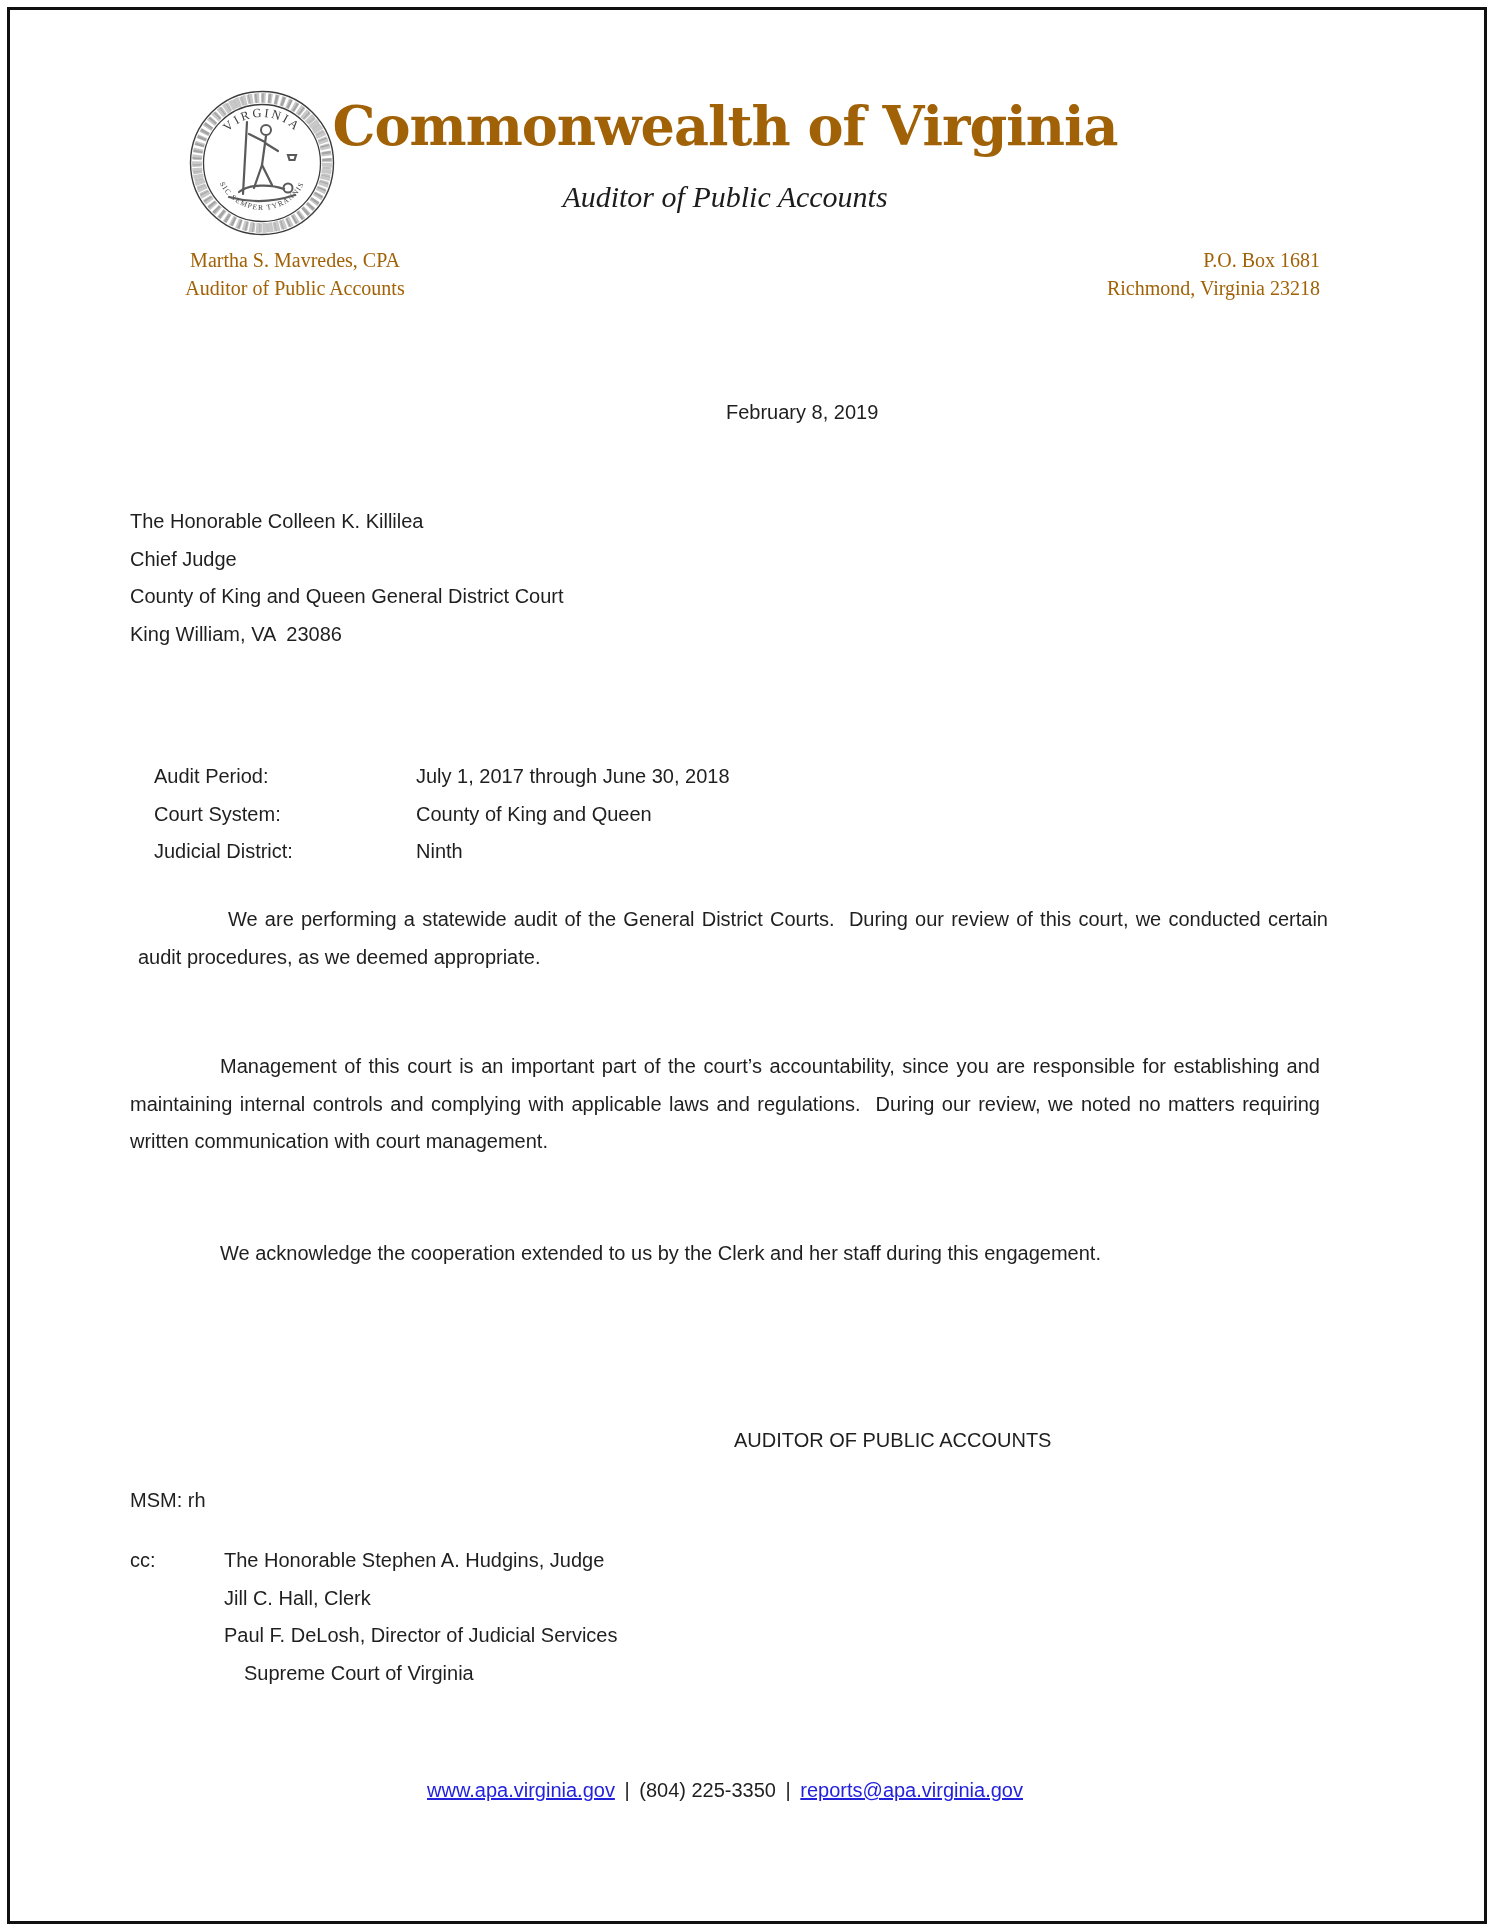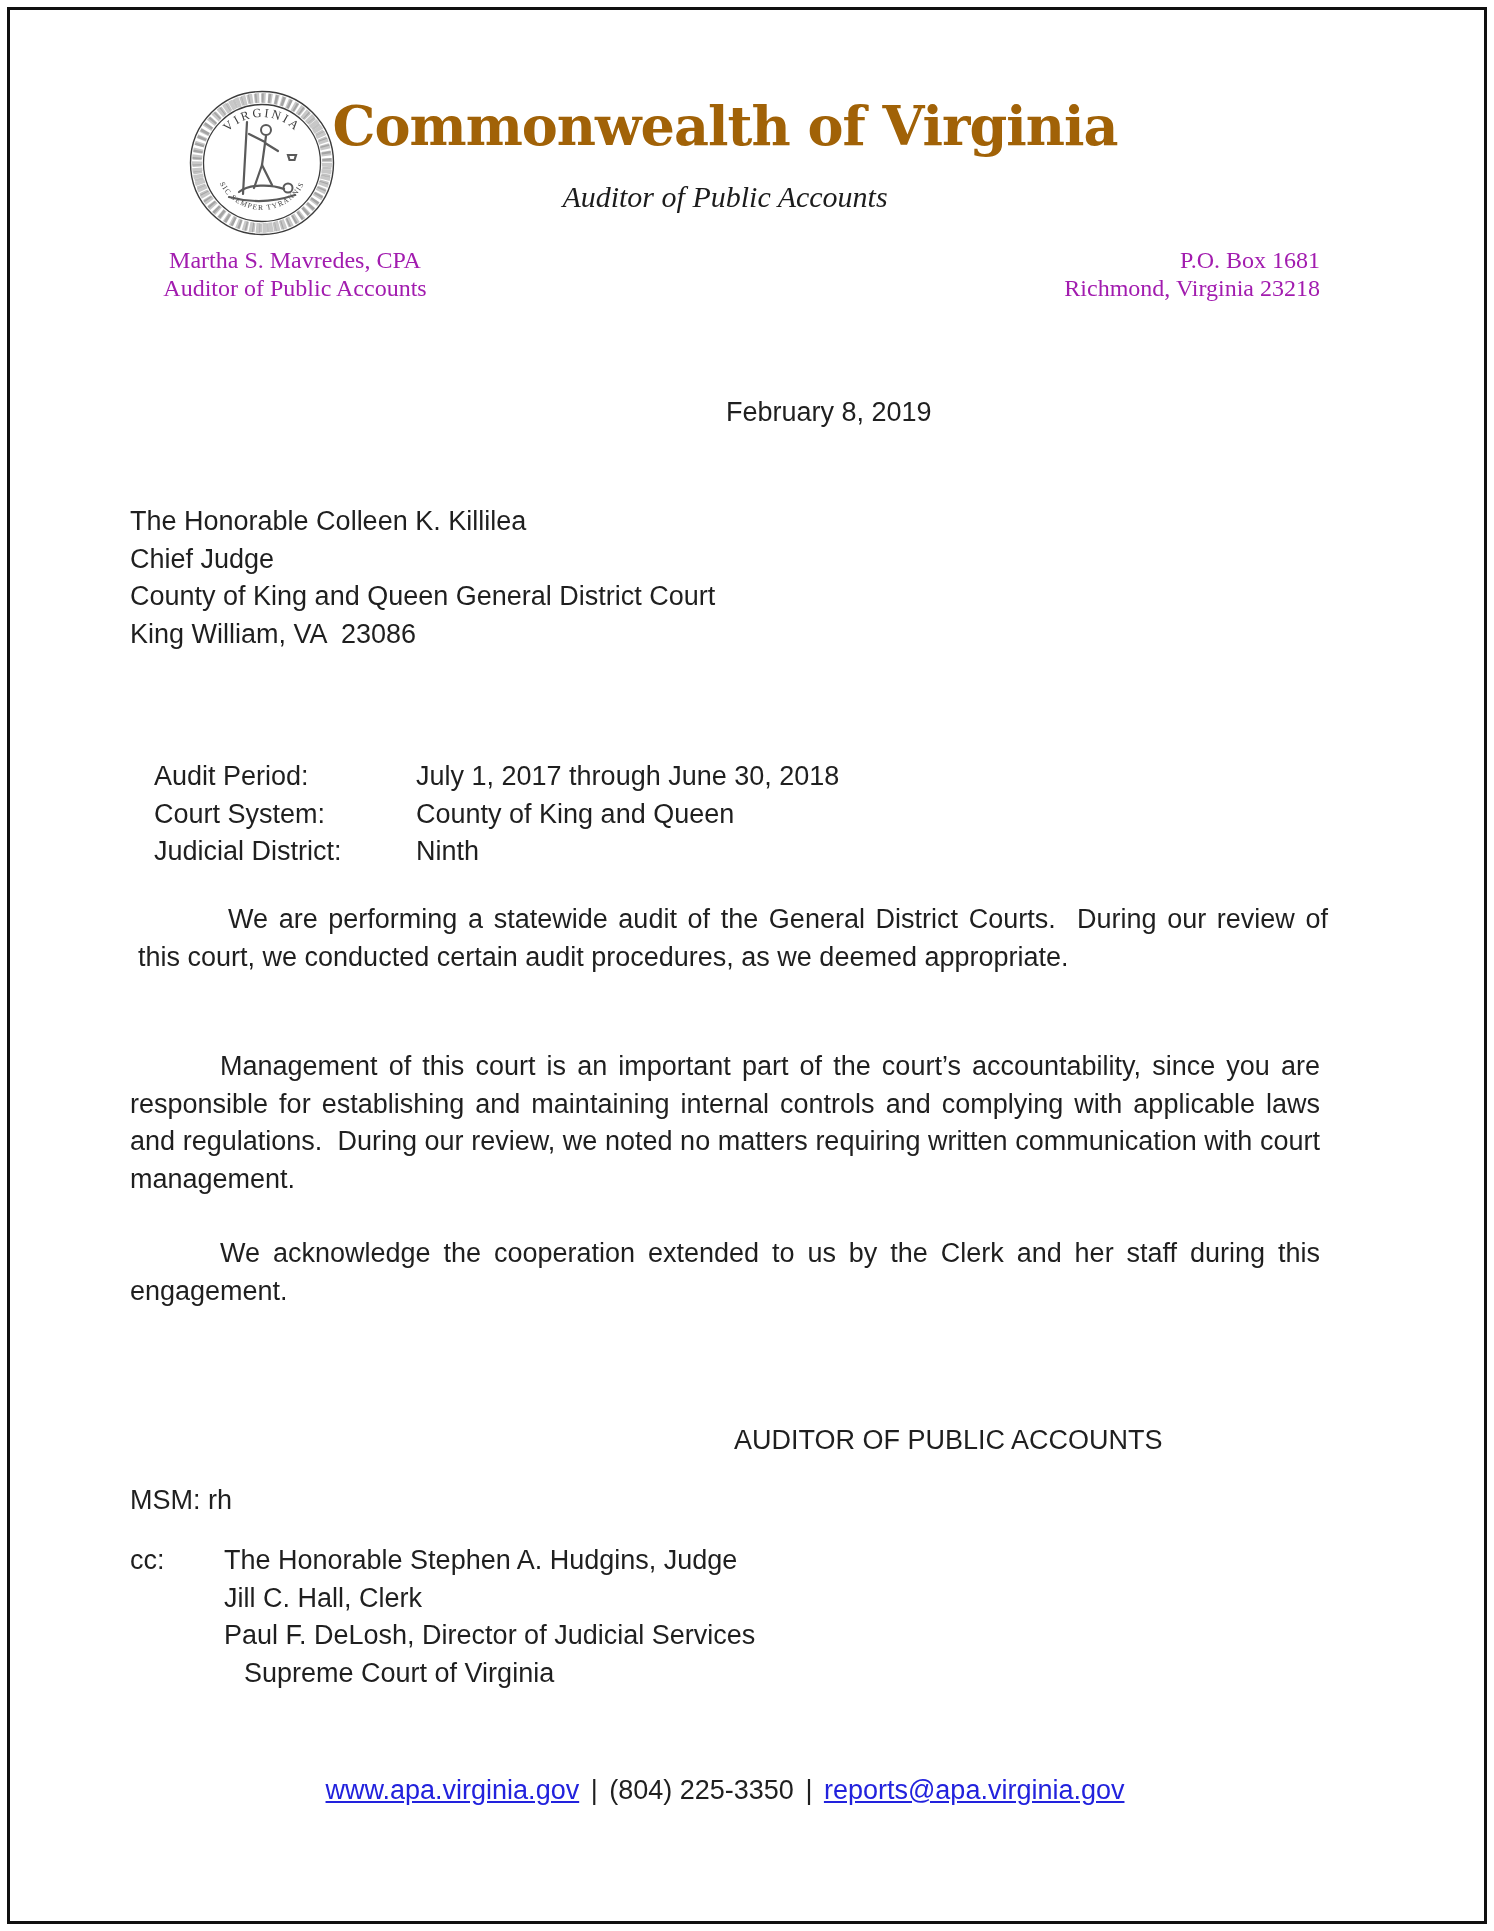--- a/index.html
+++ b/index.html
@@ -24,27 +24,27 @@
     font-family:"DejaVu Serif",serif;font-weight:700;
     font-size:54px;line-height:60px;letter-spacing:-1px;color:#a16207;
   }
   .lh-subtitle{
     left:130px;top:180px;width:1190px;text-align:center;
     font-family:"Liberation Serif",serif;font-style:italic;
     font-size:30px;line-height:34px;color:#1c1c1c;
   }
   .hd-small{
     font-family:"Liberation Serif",serif;
-    font-size:24px;line-height:28px;color:#a21caf;
+    font-size:20px;line-height:28px;color:#a16207;
   }
   .hd-left{left:140px;top:246px;width:310px;text-align:center;}
   .hd-right{right:174px;top:246px;text-align:right;}
 
   
-  .body-txt{font-size:27px;line-height:37.5px;}
+  .body-txt{font-size:20px;line-height:37.5px;}
   .date-line{left:726px;top:394px;}
   .recipient{left:130px;top:503px;}
   .recipient div{white-space:pre-wrap;}
   .audit{left:130px;top:758px;}
   .audit-row{display:flex;}
   .audit-label{width:262px;flex:none;margin-left:24px;}
   .para{
     left:130px;width:1190px;margin:0;
     text-align:justify;text-indent:90px;white-space:pre-wrap;
   }

